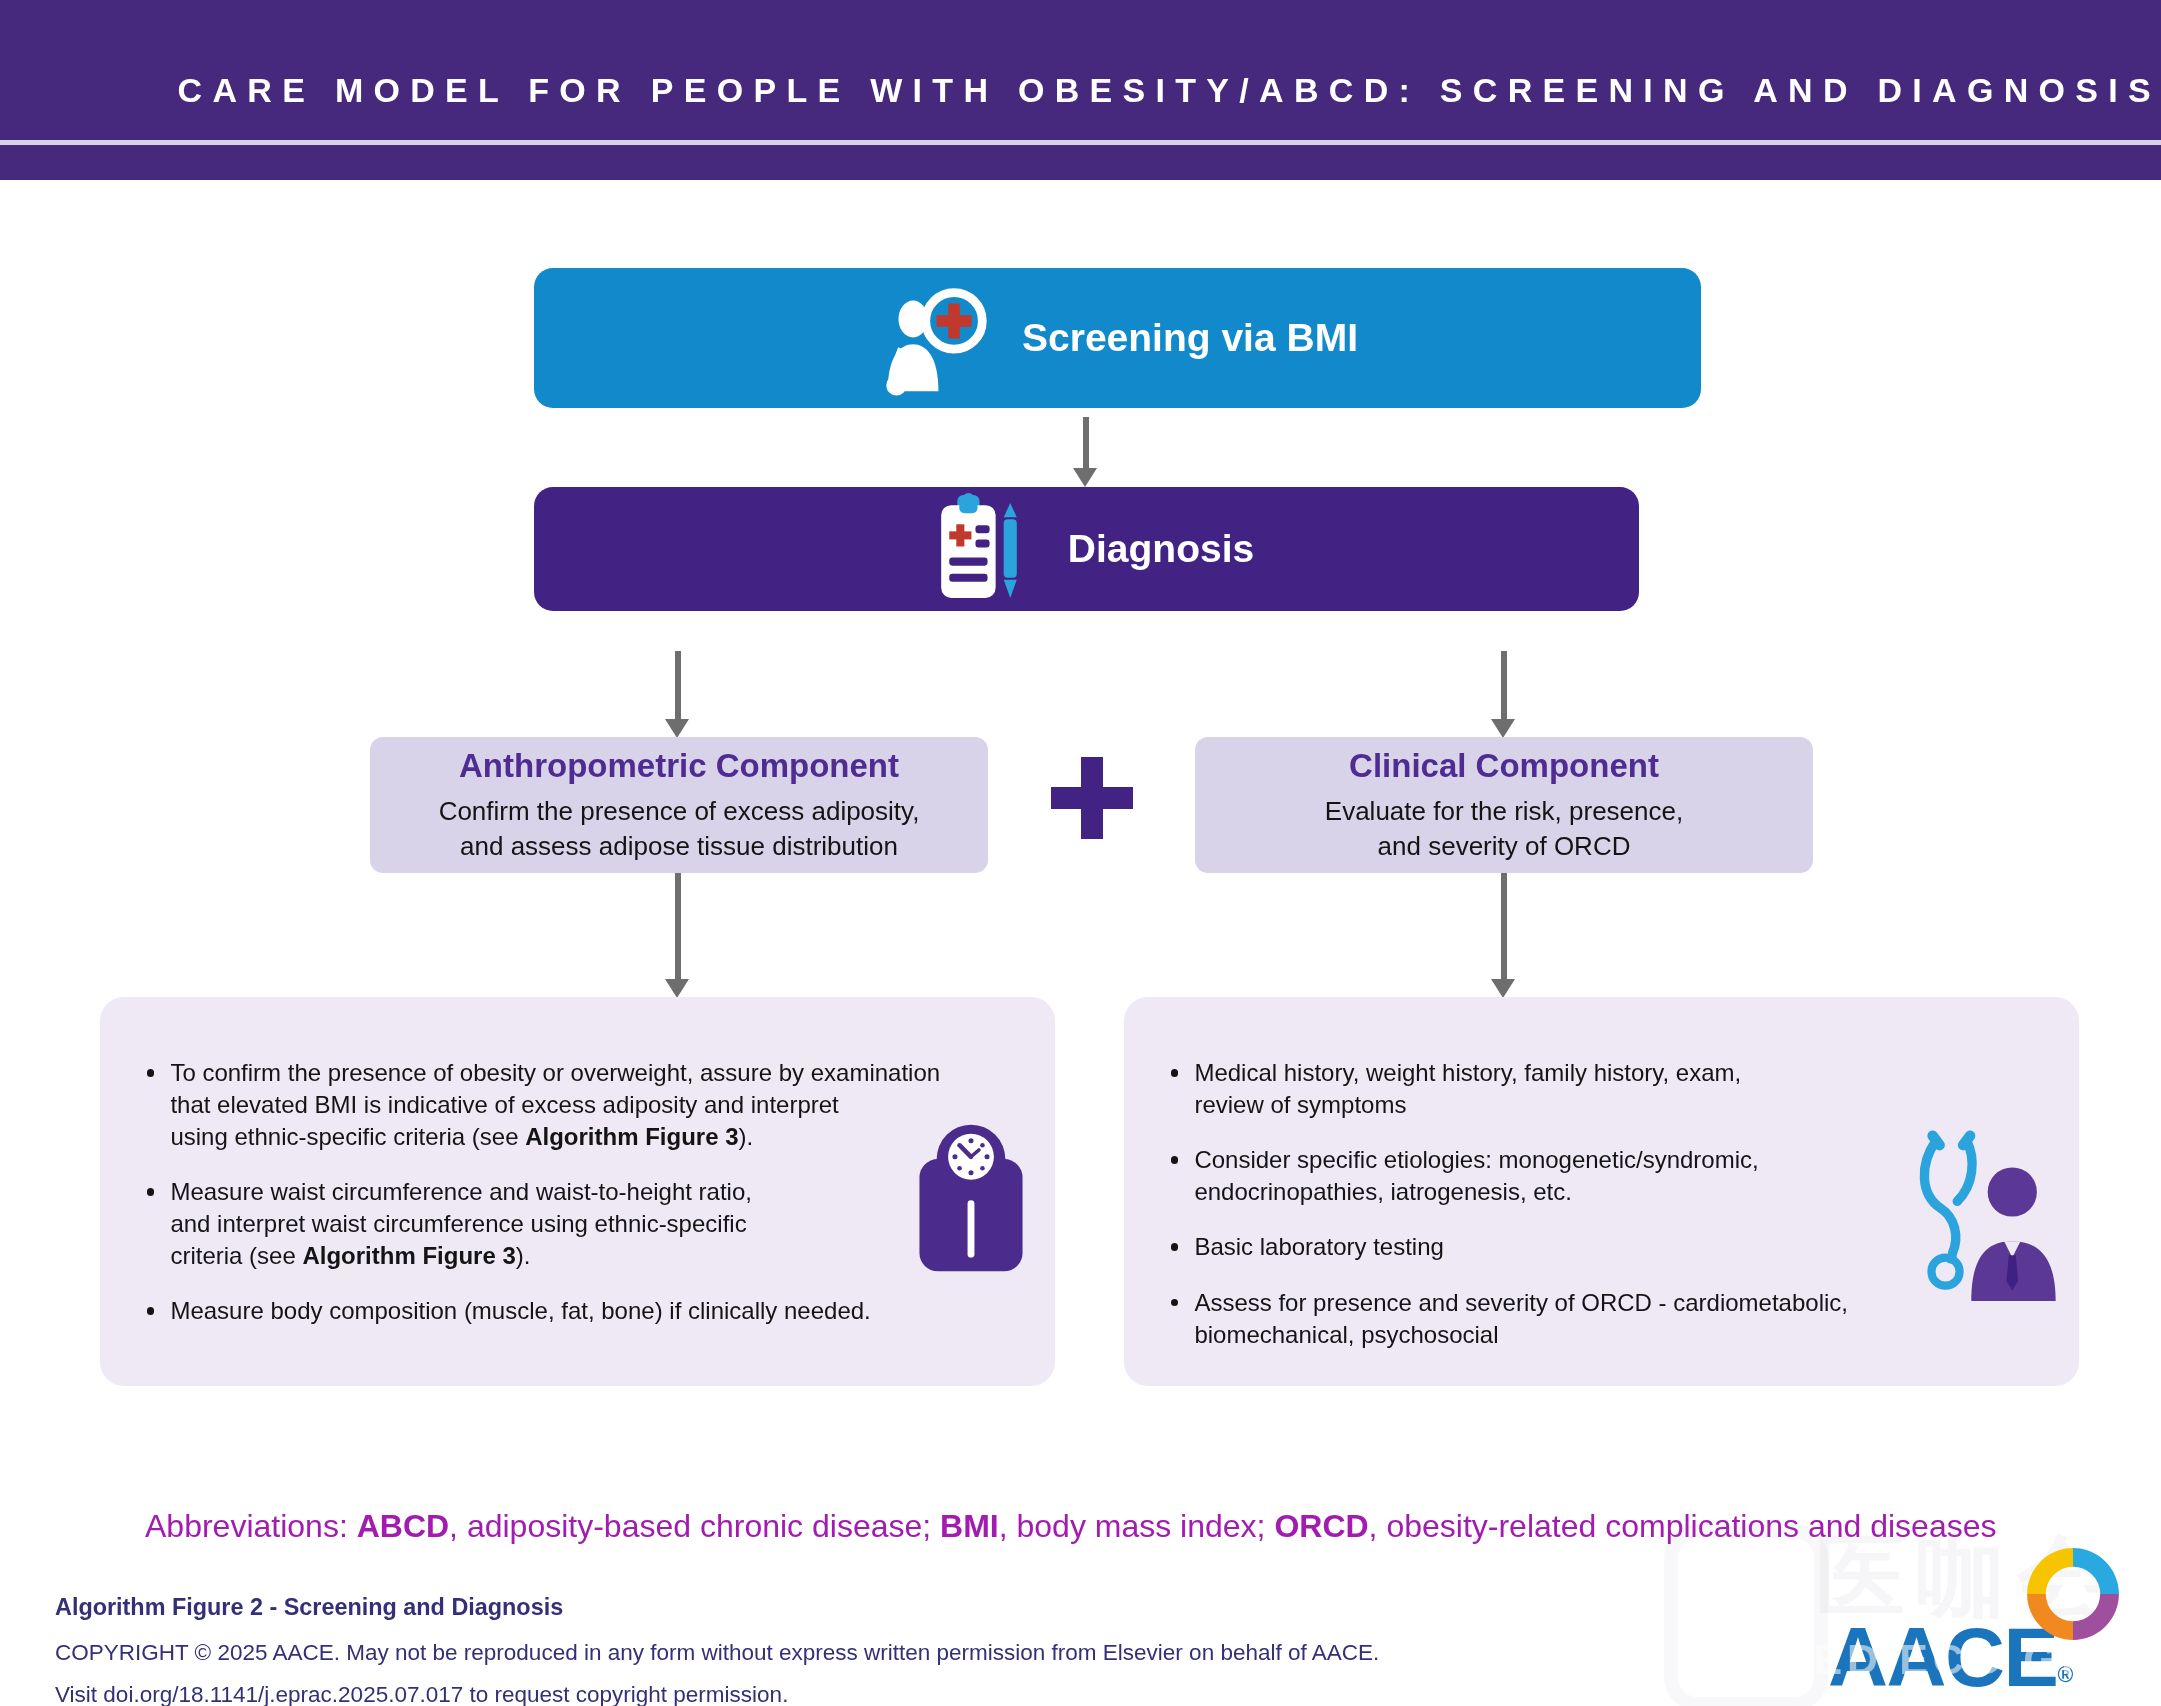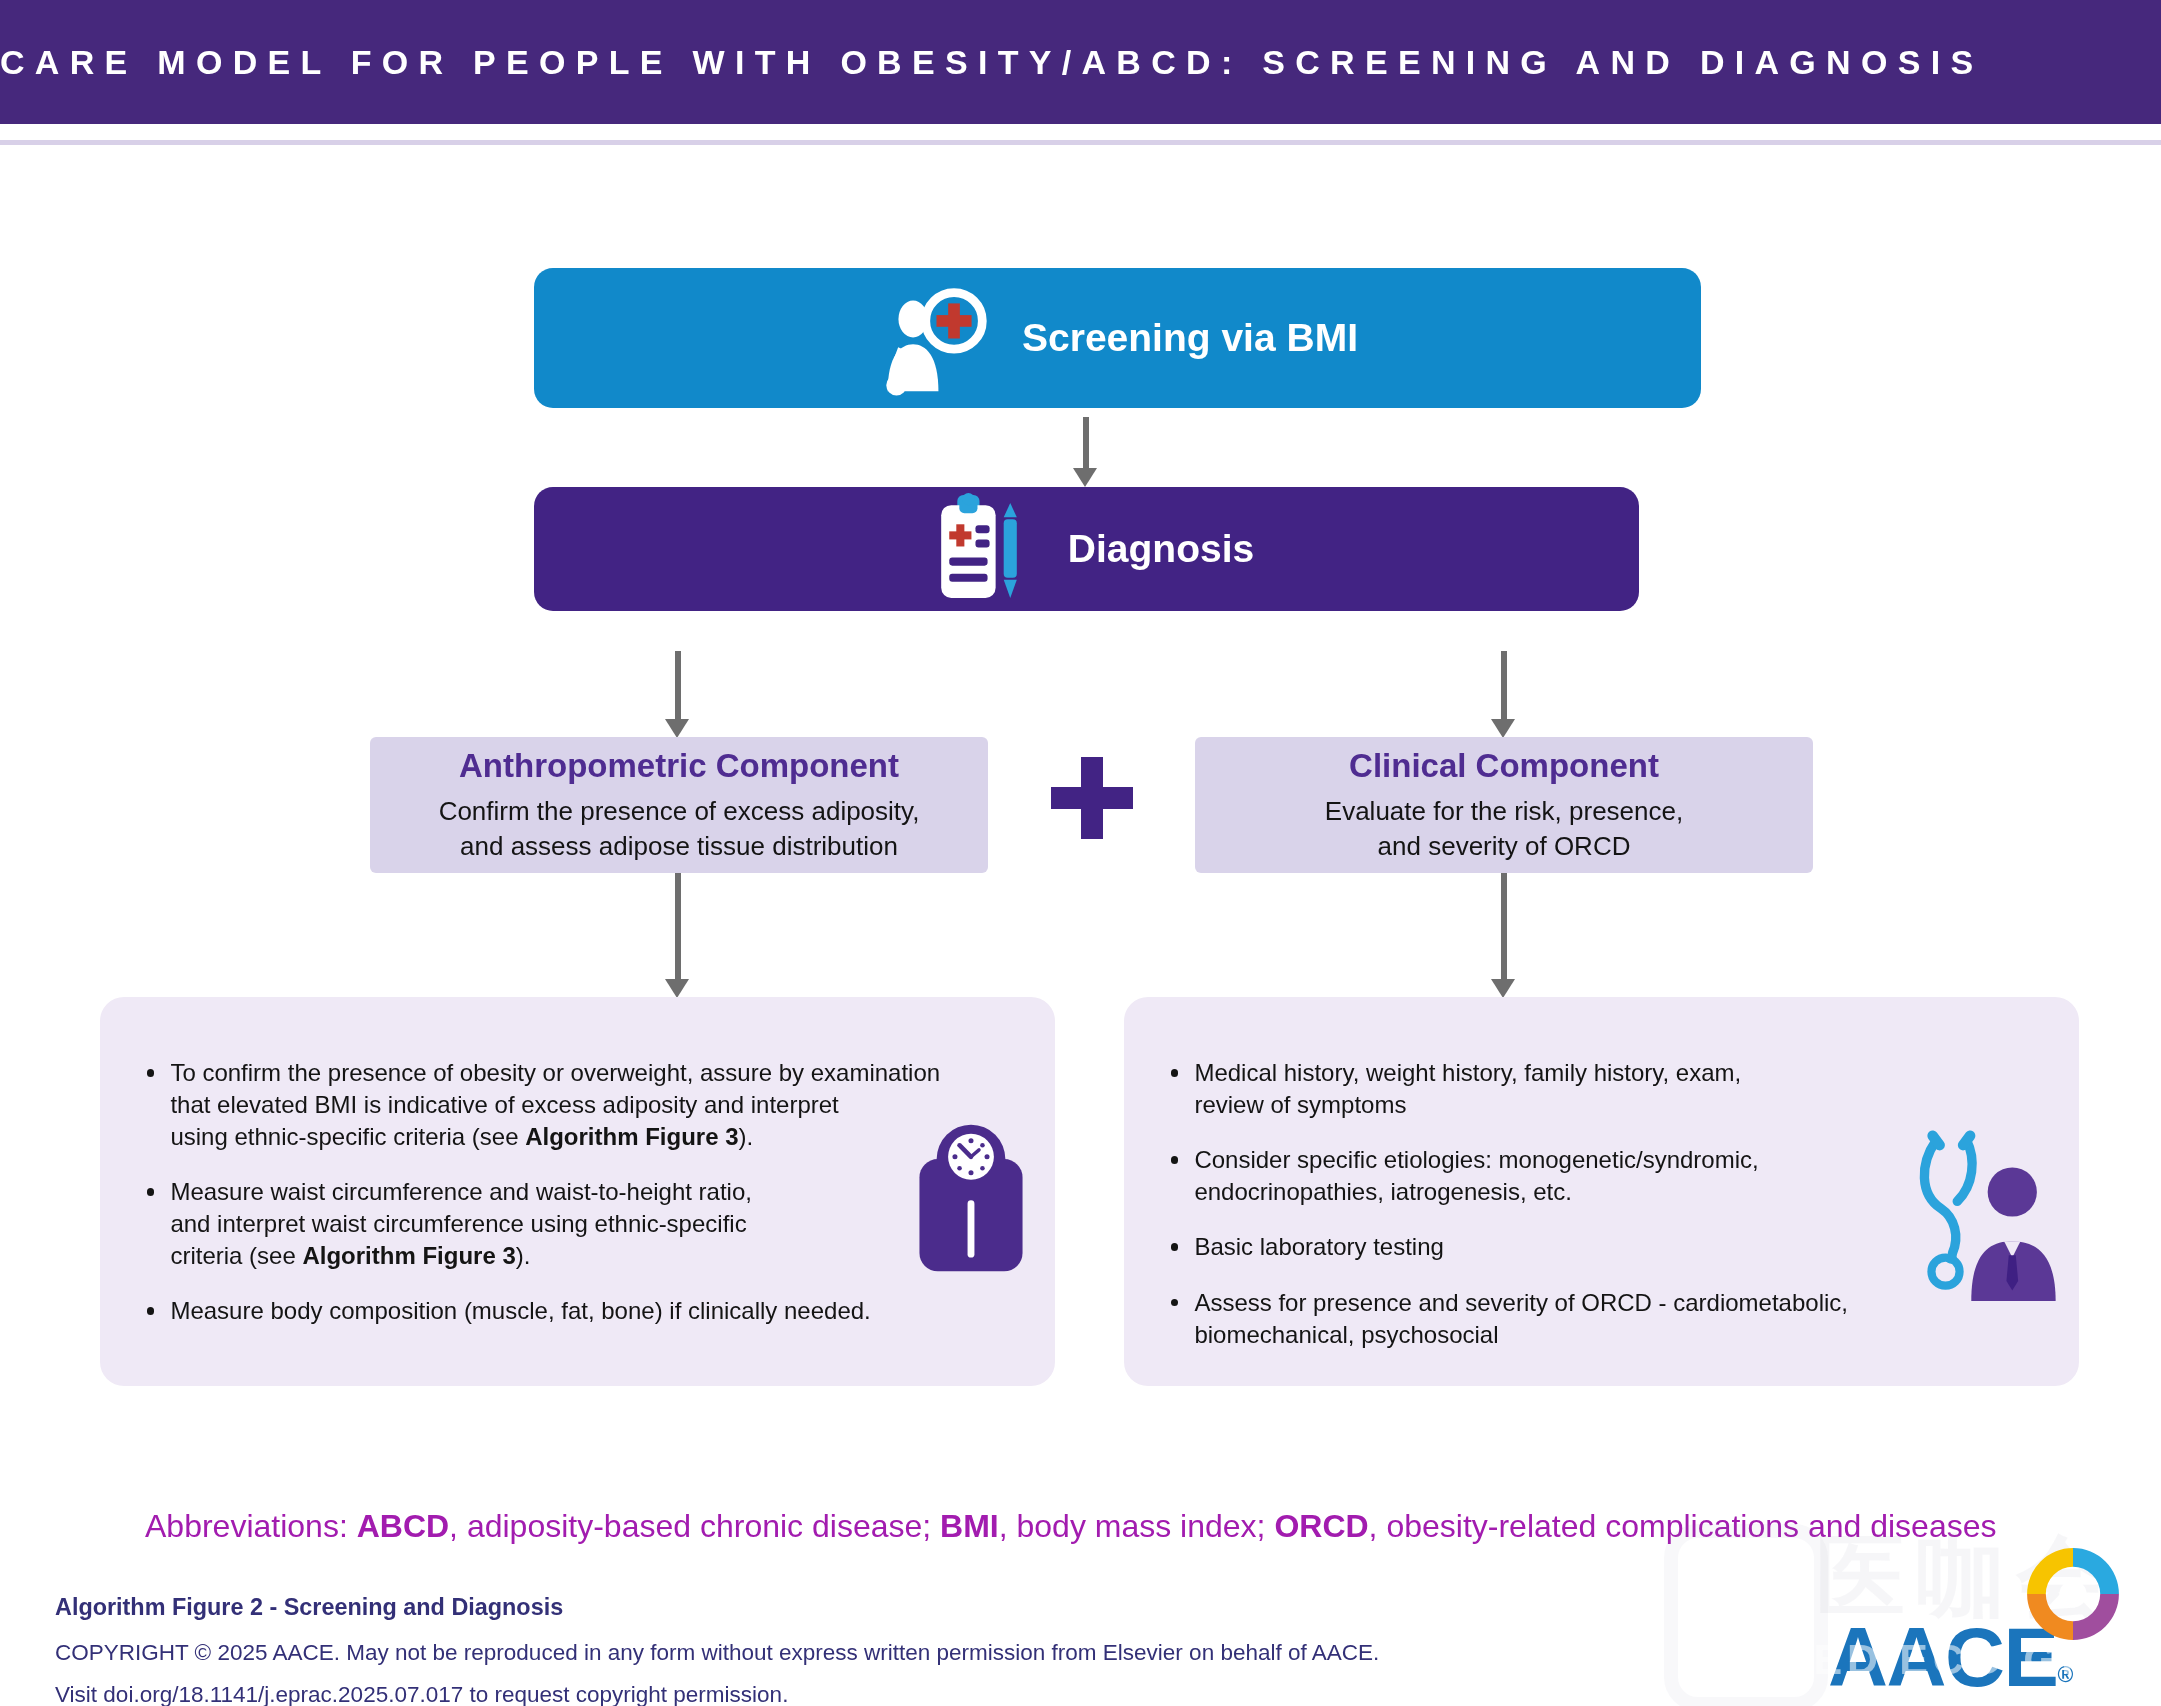--- a/index.html
+++ b/index.html
@@ -1,40 +1,40 @@
 <!DOCTYPE html>
 <html style="font-size:7.5px"><head>
 <meta charset="utf-8">
 <style>
   html,body{margin:0;padding:0;background:#e8e8e8;}
   .canvas{position:relative;width:2161px;height:1706px;background:#ffffff;
           font-family:"Liberation Sans",sans-serif;overflow:hidden;}
 
   
-  .header{position:absolute;left:0;top:0;width:100%;height:124px;background:#46287C;
-          display:flex;align-items:center;justify-content:flex-start;}
+  .header{position:absolute;left:0;top:0;width:100%;height:180px;background:#46287C;
+          display:flex;align-items:center;justify-content:flex-end;}
   .header-title{color:#ffffff;font-size:34px;font-weight:700;letter-spacing:10.3px;white-space:nowrap;}
   .header-underline{position:absolute;left:0;top:140px;width:100%;height:4.7px;background:#D8D0E8;}
 
   
   .flow-node{position:absolute;display:flex;align-items:center;justify-content:center;gap:28px;
              border-radius:19px;}
   #node-screening{left:534px;top:268px;width:1167px;height:140px;background:#1189CA;}
   #node-diagnosis{left:534px;top:487px;width:1105px;height:124px;background:#422384;}
   .flow-label{color:#ffffff;font-size:39px;font-weight:700;white-space:nowrap;}
 
   
   .arrow{position:absolute;width:0;}
   .arrow .line{position:absolute;left:-3.3px;top:0;width:6.6px;background:#6E6E6E;}
   .arrow .head{position:absolute;left:-12.6px;width:0;height:0;
                border-left:12.6px solid transparent;border-right:12.6px solid transparent;
                border-top:19.7px solid #6E6E6E;}
 
   
-  .comp-box{position:absolute;width:618px;height:136px;background:#D9D3EA;border-radius:6px;
+  .comp-box{position:absolute;width:618px;height:136px;background:#D9D3EA;border-radius:13px;
             display:flex;flex-direction:column;align-items:center;justify-content:center;text-align:center;}
   #comp-anthro{left:370px;top:737px;}
   #comp-clinical{left:1195px;top:737px;}
   .comp-title{font-size:33px;font-weight:700;color:#4F2C91;margin-bottom:9.4px;white-space:nowrap;}
   .comp-line{font-size:26px;color:#141414;line-height:1.32;white-space:nowrap;}
 
   .plus{position:absolute;left:1051px;top:757px;width:82px;height:82px;}
   .plus .h{position:absolute;left:0;top:30px;width:82px;height:22px;background:#422384;}
   .plus .v{position:absolute;left:30px;top:0;width:22px;height:82px;background:#422384;}
 

